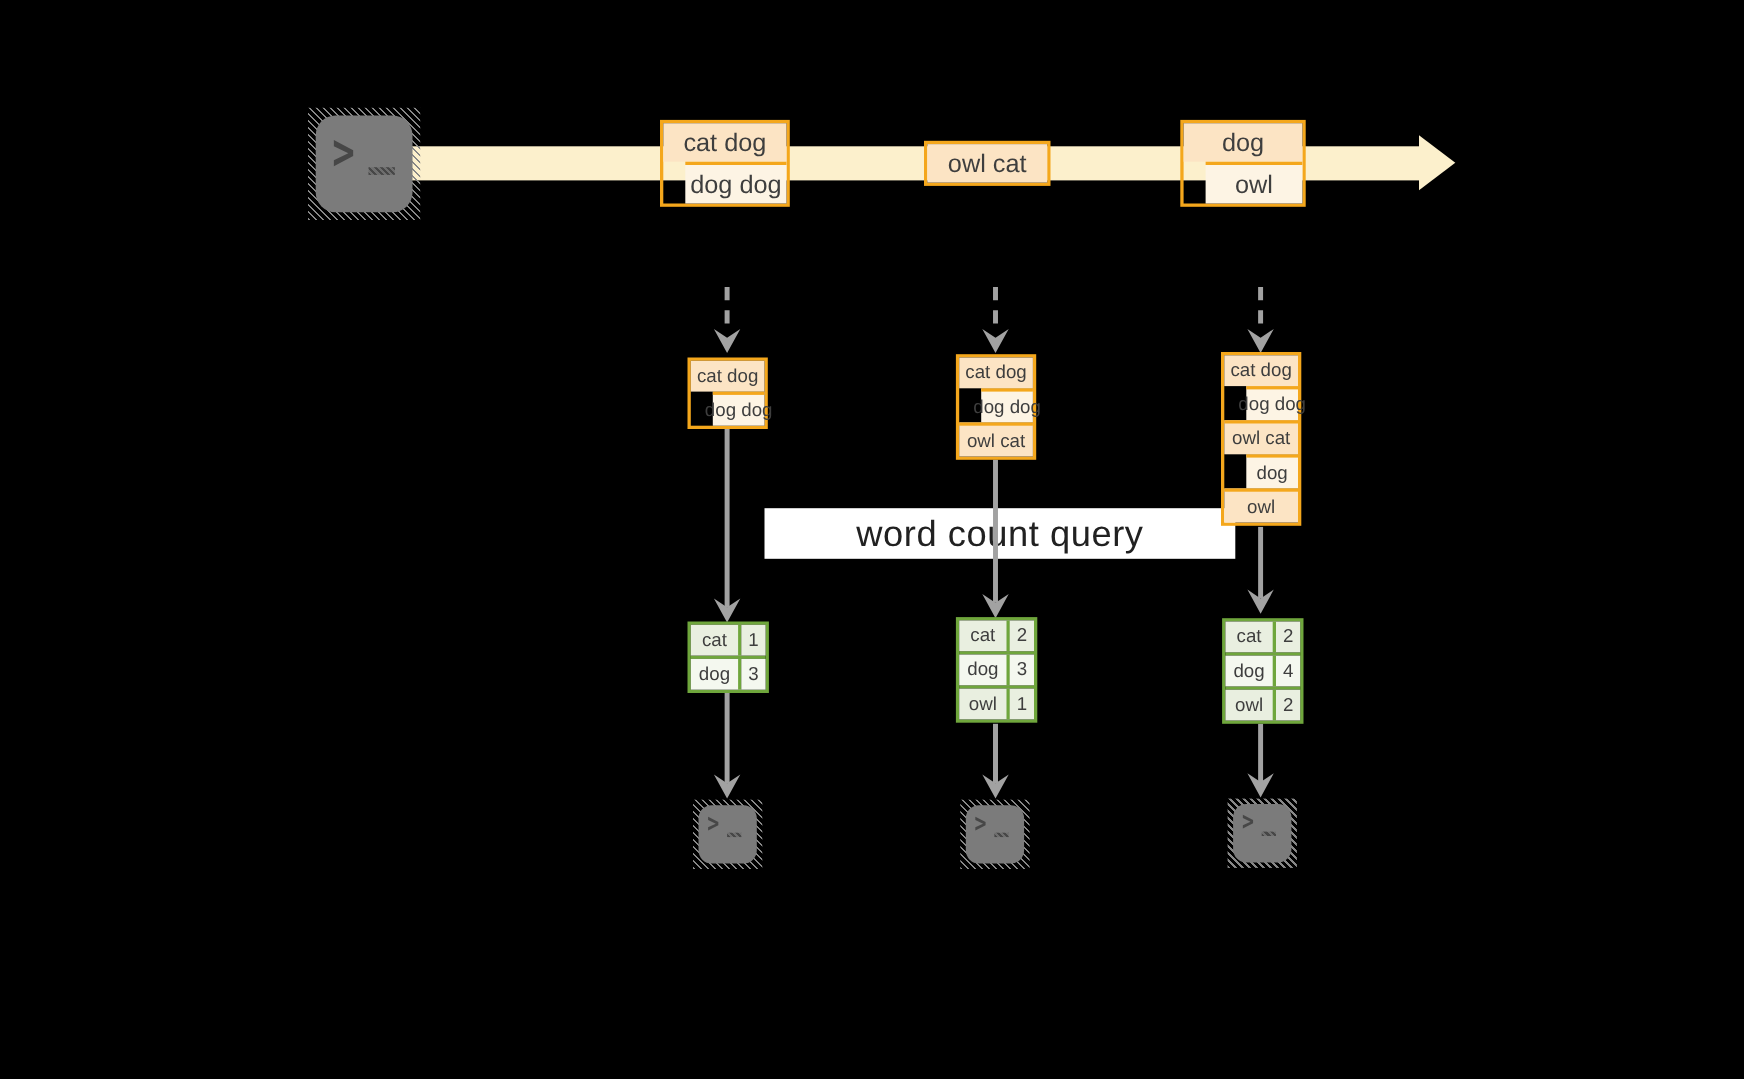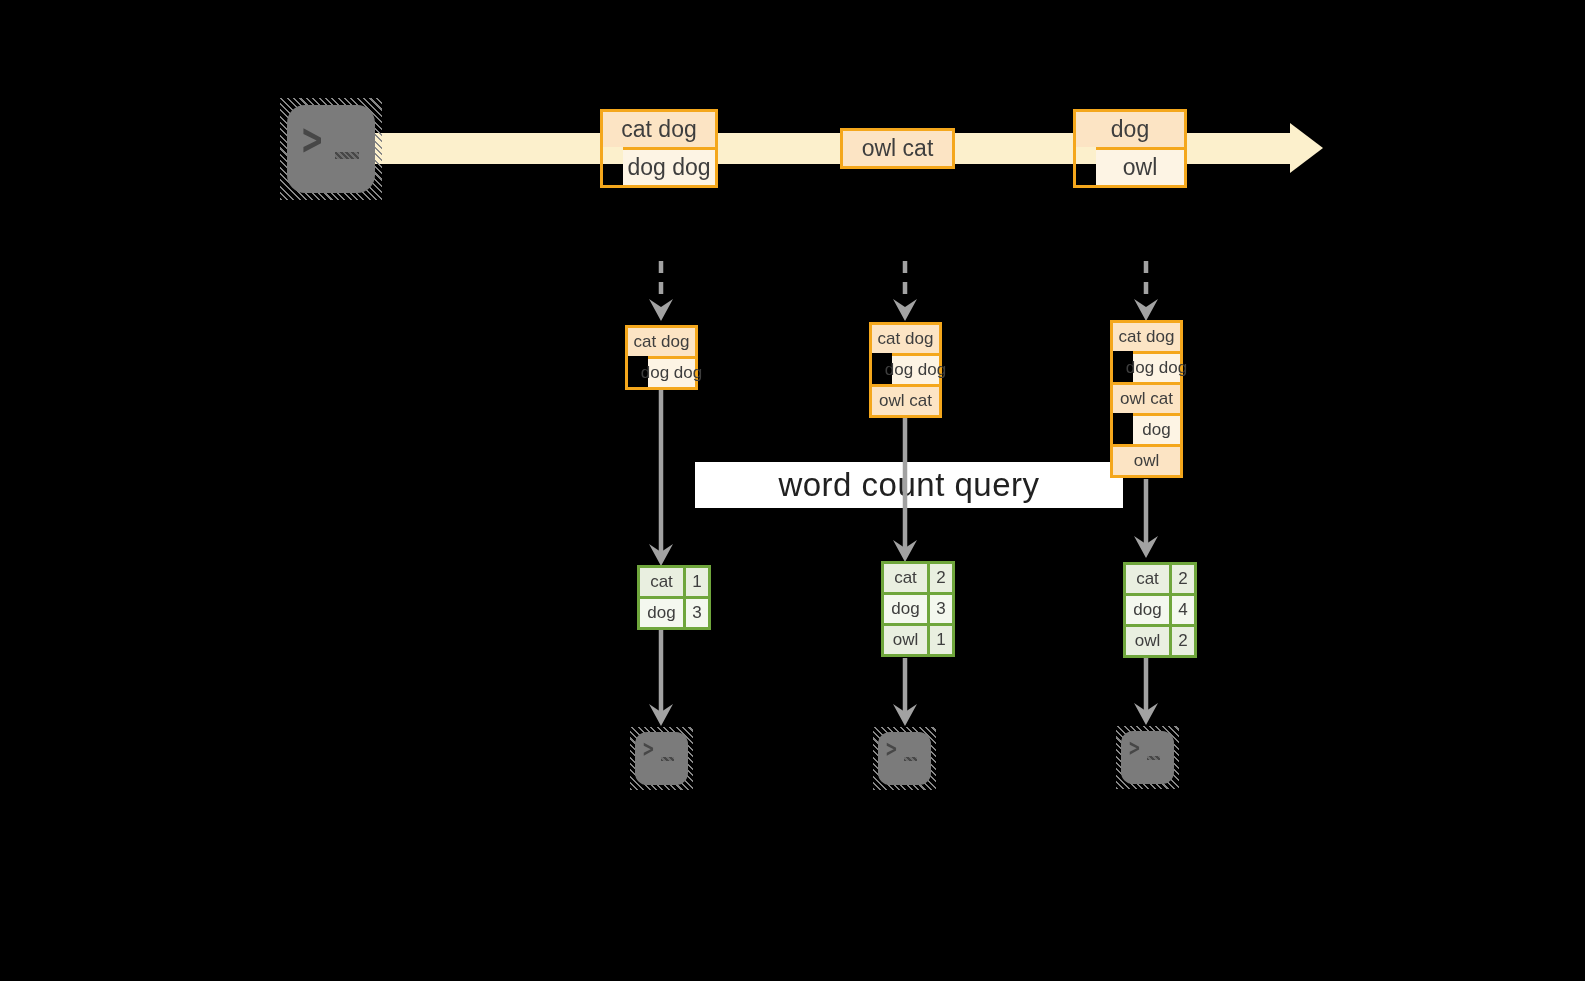--- a/index.html
+++ b/index.html
@@ -15,21 +15,21 @@
   
   .obox{position:absolute;border:3px solid #f4a71c;z-index:4;}
   .obox .row{display:flex;align-items:center;justify-content:center;color:#3e3e3e;white-space:nowrap;}
   .obox .row + .row{border-top:3px solid #f4a71c;}
   .batch .row{height:35px;font-size:23px;}
   .stackbox .row{height:28px;font-size:17px;}
   .peach{background:#fce4c4;}
   .cream{background:#fdf4e4;margin-left:20px;}
 
   
-  .ctable{position:absolute;border:3px solid #6fa63c;z-index:4;margin-left:12px;}
+  .ctable{position:absolute;border:3px solid #6fa63c;z-index:4;}
   .crow{display:flex;}
   .crow + .crow{border-top:3px solid #6fa63c;}
   .cword{width:43px;height:28px;border-right:3px solid #6fa63c;display:flex;align-items:center;
          justify-content:center;font-size:17px;color:#3e3e3e;}
   .ccount{width:22px;height:28px;display:flex;align-items:center;justify-content:center;
           font-size:17px;color:#3e3e3e;}
   .sage{background:#e9efe0;}
   .lsage{background:#f4f8ef;}
 
   

